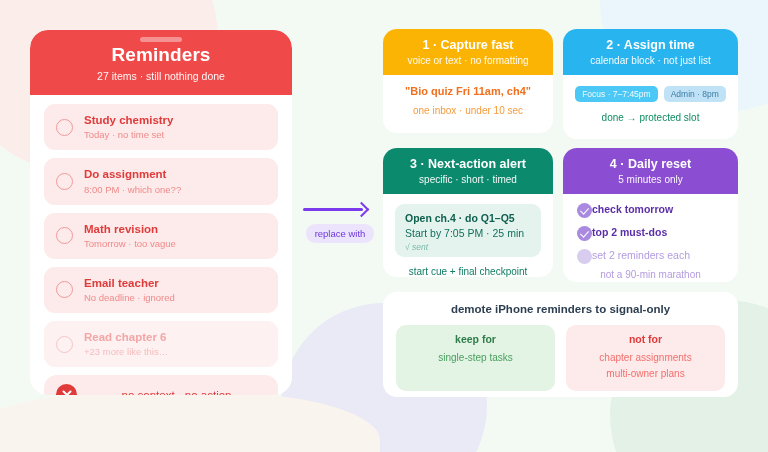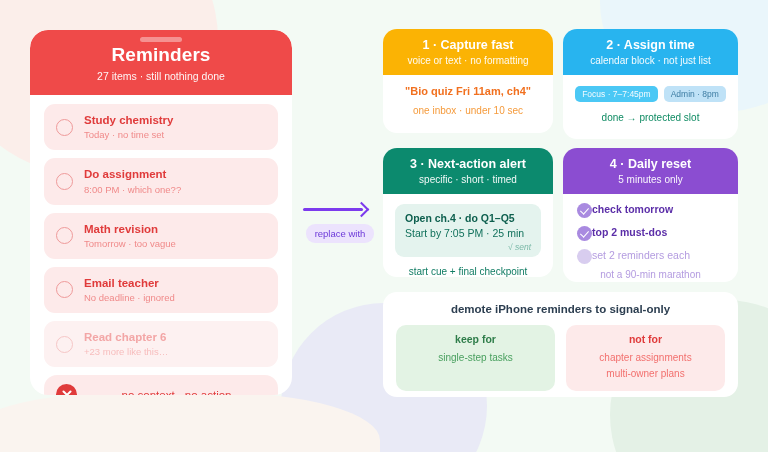--- a/index.html
+++ b/index.html
@@ -116,21 +116,21 @@
   .chip.alt { background: #bfe2f7; color: #3e7da3; }
   #card2-note { font-size: 10px; color: #0f8b63; margin-top: 10px; }
 
   #card3 { left: 383px; top: 148px; width: 170px; height: 129px; }
   #card3 .card-head { background: #0c8a6e; }
   #card3-bubble {
     background: #e4f3ee; border-radius: 9px; padding: 8px 10px 5px; text-align: left;
   }
   #card3-line1 { font-size: 10.5px; font-weight: bold; color: #0d5f4e; }
   #card3-line2 { font-size: 10.5px; color: #12715c; margin-top: 3px; }
-  #card3-sent  { font-size: 8.5px; color: #7bb9a8; text-align: right; margin-top: 3px; font-style: italic; }
+  #card3-sent  { font-size: 8.5px; color: #7bb9a8; text-align: left; margin-top: 3px; font-style: italic; }
   #card3-note  { font-size: 10px; color: #107c63; margin-top: 9px; }
 
   #card4 { left: 563px; top: 148px; width: 175px; height: 134px; }
   #card4 .card-head { background: #8b4dd1; }
   #card4 .card-body { padding: 9px 14px 10px; text-align: left; }
   .check-row { display: flex; align-items: flex-start; margin-bottom: 8px; }
   .check-icon {
     flex: 0 0 auto; width: 15px; height: 15px; border-radius: 50%;
     background: #a98ae0; position: relative;
   }

